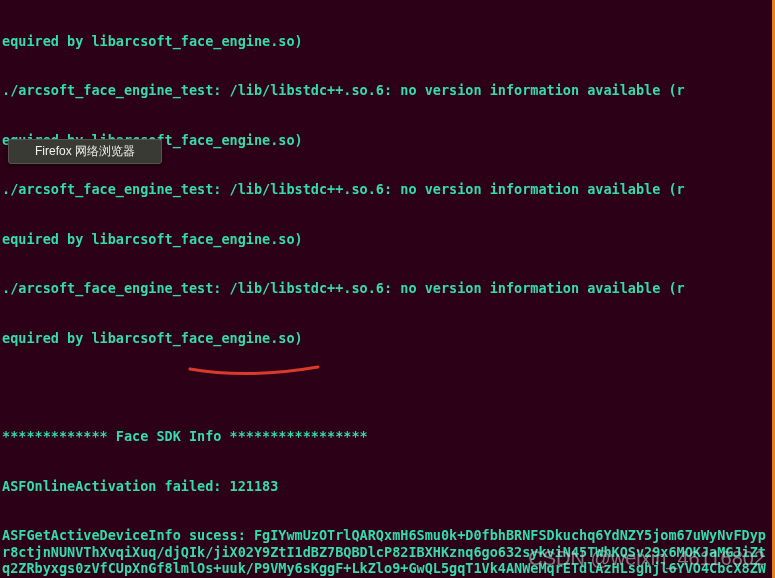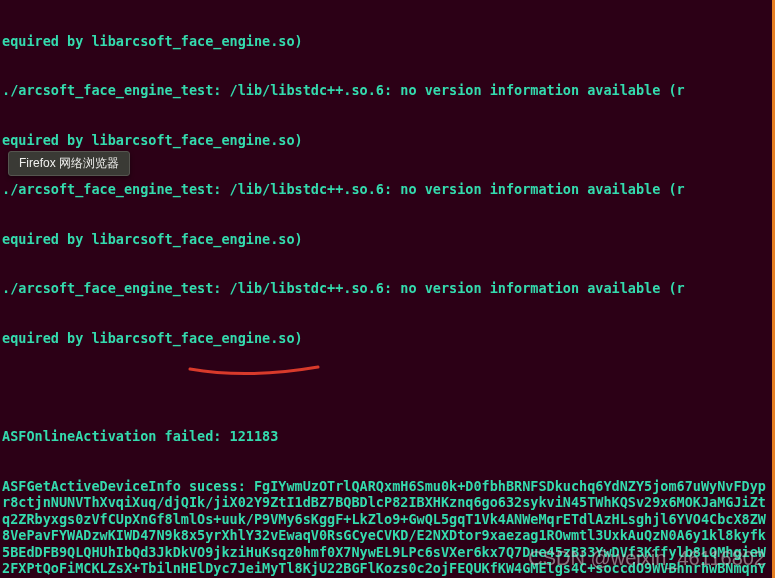--- a/index.html
+++ b/index.html
@@ -26,23 +26,22 @@
     position: absolute;
     top: 139px;
     left: 8px;
     background: #3a3a35;
     border: 1px solid #55554f;
     border-radius: 3px;
     color: #f0f0ee;
     font-family: sans-serif;
     font-size: 12px;
     font-weight: normal;
-    padding: 4px 10px;
+    padding: 4px 26px;
     box-shadow: 0 2px 4px rgba(0,0,0,.4);
-    margin-top: 12px;
   }
   .watermark {
     position: absolute;
     right: 10px;
     bottom: 8px;
     color: rgba(210,210,210,.55);
     font-family: sans-serif;
     font-size: 20px;
     font-weight: normal;
     margin-top: 36px;
@@ -64,20 +63,21 @@
 
 <div class="term">
   <span class="line">equired by libarcsoft_face_engine.so)</span>
   <span class="line">./arcsoft_face_engine_test: /lib/libstdc++.so.6: no version information available (r</span>
   <span class="line">equired by libarcsoft_face_engine.so)</span>
   <span class="line">./arcsoft_face_engine_test: /lib/libstdc++.so.6: no version information available (r</span>
   <span class="line">equired by libarcsoft_face_engine.so)</span>
   <span class="line">./arcsoft_face_engine_test: /lib/libstdc++.so.6: no version information available (r</span>
   <span class="line">equired by libarcsoft_face_engine.so)</span>
   <span class="line"></span>
+  <span class="line">************* Face SDK Info *****************</span>
   <span class="line">ASFOnlineActivation failed: 121183</span>
   <span class="line">ASFGetActiveDeviceInfo sucess: FgIYwmUzOTrlQARQxmH6Smu0k+D0fbhBRNFSDkuchq6YdNZY5jom67uWyNvFDypr8ctjnNUNVThXvqiXuq/djQIk/jiX02Y9ZtI1dBZ7BQBDlcP82IBXHKznq6go632sykviN45TWhKQSv29x6MOKJaMGJiZtq2ZRbyxgs0zVfCUpXnGf8lmlOs+uuk/P9VMy6sKggF+LkZlo9+GwQL5gqT1Vk4ANWeMqrETdlAzHLsghjl6YVO4CbcX8ZW8VePavFYWADzwKIWD47N9k8x5yrXhlY32vEwaqV0RsGCyeCVKD/E2NXDtor9xaezag1ROwmtl3UxkAuQzN0A6y1kl8kyfk5BEdDFB9QLQHUhIbQd3JkDkVO9jkziHuKsqz0hmf0X7NywEL9LPc6sVXer6kx7Q7Due45zB33YwDVf3Kffylb8LQMhgieW2FXPtQoFiMCKLZsX+TbilnHElDyc7JeiMyTl8KjU22BGFlKozs0c2ojFEQUKfKW4GMElgs4C+soccdO9WVBhnrhwBNmqnYUp7re31ome0YxKAVnD26rI9UCS9Ou0mR0x3vOYATbtrrbGP7hXV6hRJGDqVS5FhT4N+X6RAs7vd5/kqBEpI/vdbv7sSDTuuEzT3aCjetuceqEOLBm04IAmJo9yG3srzp3JiLjYL2Sy1amJf6Oq6qDpgbOxwr+QHZWbmbG13HmKYYunWsrZib2JxY36qRoP5kMx28HzrSrJj09AYPkTuDVv3mVzsov3Se96mAJs6vNh91ByMFf1HFa2SCvCJT8su0jzg/1QNjVqeRWhxm1yvfRDIat3GDtg1909FTAFYvknUuKdSQmbKx4yapOC8Qh7R+g==</span>
   
   
   
   
   
   
   
   

